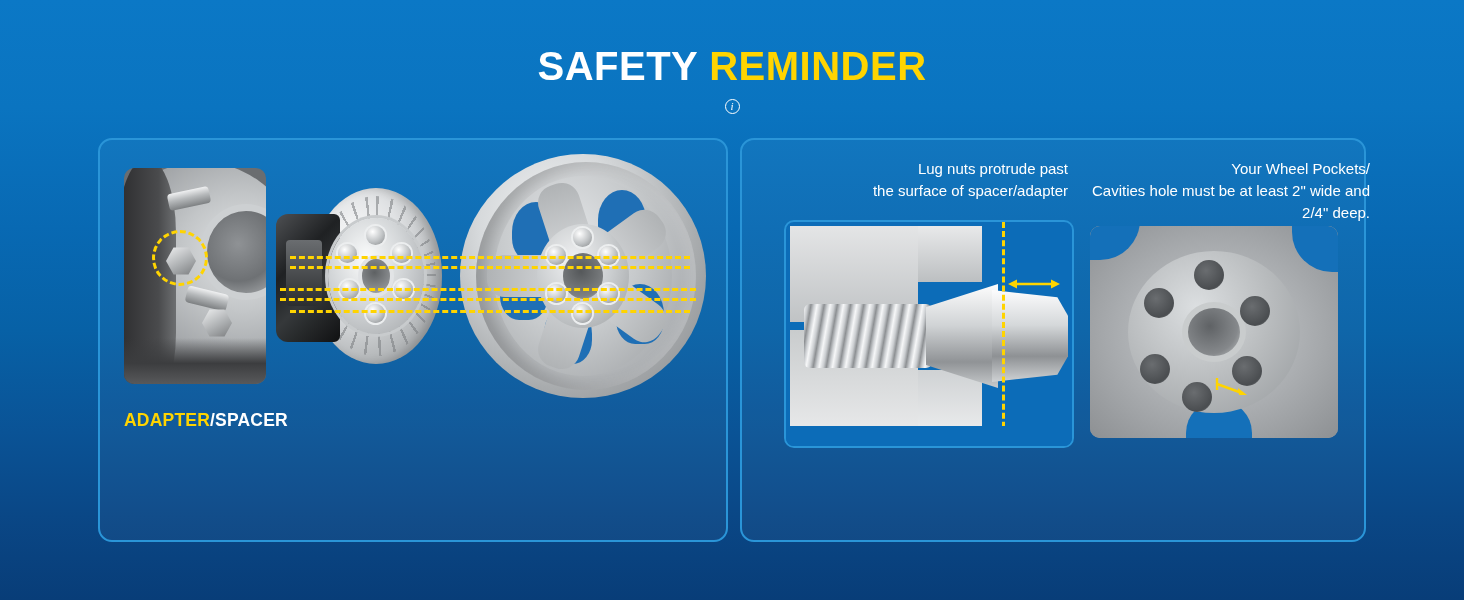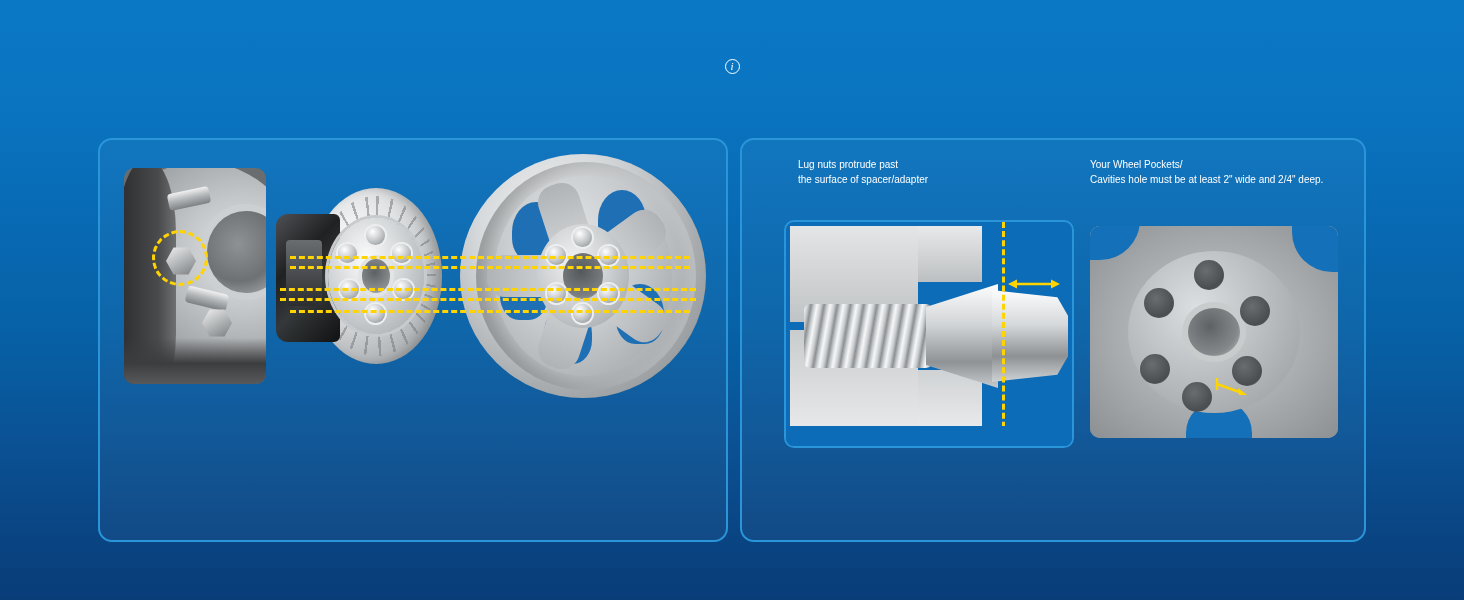--- a/index.html
+++ b/index.html
@@ -287,23 +287,24 @@
     font-size: 16px;
     line-height: 1.52;
     color: #ffffff;
   }
 
   
   .rp-inner { position: absolute; inset: 0; }
 
   .rp-caption {
     position: absolute;
-    font-size: 10px;
+    font-size: 15px;
     line-height: 1.45;
     color: #fff;
+    text-align: right;
   }
   .rp-cap-left  { left: 56px; top: 18px; width: 270px; }
   .rp-cap-right { left: 348px; top: 18px; width: 280px; }
 
   .bolt-box {
     position: absolute;
     left: 42px; top: 80px;
     width: 290px; height: 228px;
     border: 2px solid #2a95d8;
     border-radius: 10px;
@@ -420,20 +421,23 @@
     left: 48px; right: 30px; top: 318px;
     font-size: 15px;
     line-height: 1.55;
     color: #fff;
   }
 </style>
 </head>
 <body>
 
 <div class="header">
+  <div class="title">
+    <span class="t-white">SAFETY </span><span class="t-yellow">REMINDER</span>
+  </div>
   <div class="subtitle-row">
     <span class="info-icon">i</span>
   </div>
 </div>
 
 <div class="panels">
 
   <div class="panel panel-left">
 
     <div class="left-media">
@@ -492,20 +496,23 @@
 
       <div class="dashline" style="left:190px;top:116px;width:400px"></div>
       <div class="dashline" style="left:190px;top:126px;width:400px"></div>
       <div class="dashline" style="left:180px;top:148px;width:416px"></div>
       <div class="dashline" style="left:180px;top:158px;width:416px"></div>
       <div class="dashline" style="left:190px;top:170px;width:400px"></div>
     </div>
 
     <div class="captions">
       <div class="cap cap-1">
+        <div class="cap-head">
+          <span class="y">ADAPTER</span><span class="w">/SPACER</span>
+        </div>
       </div>
     </div>
   </div>
 
   <div class="panel panel-right">
     <div class="rp-inner">
 
       <div class="rp-caption rp-cap-left" style="white-space: pre-line;">Lug nuts protrude past
 the surface of spacer/adapter</div>
       <div class="rp-caption rp-cap-right" style="white-space: pre-line;">Your Wheel Pockets/

